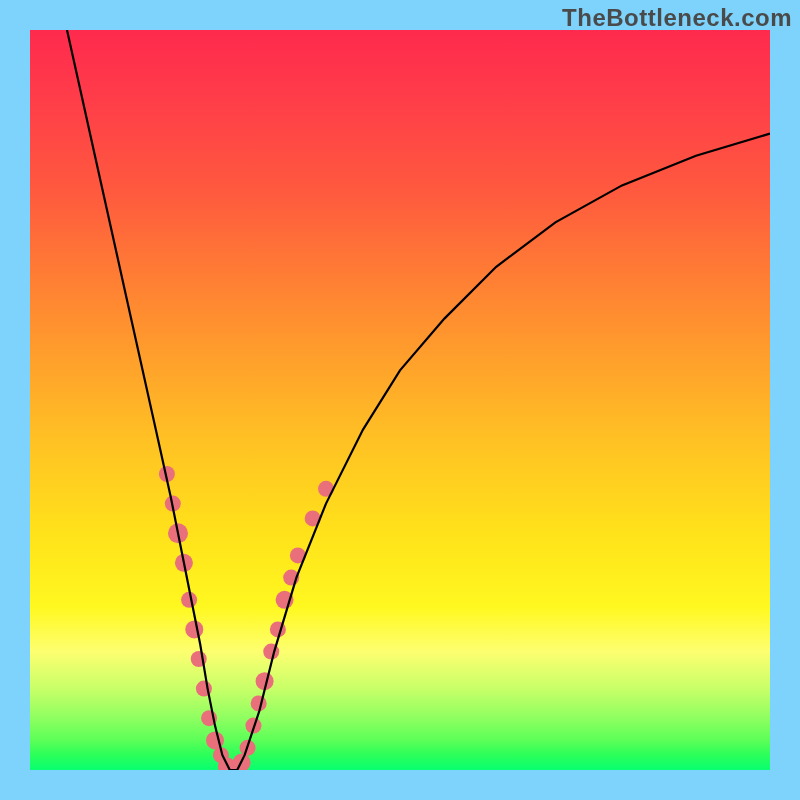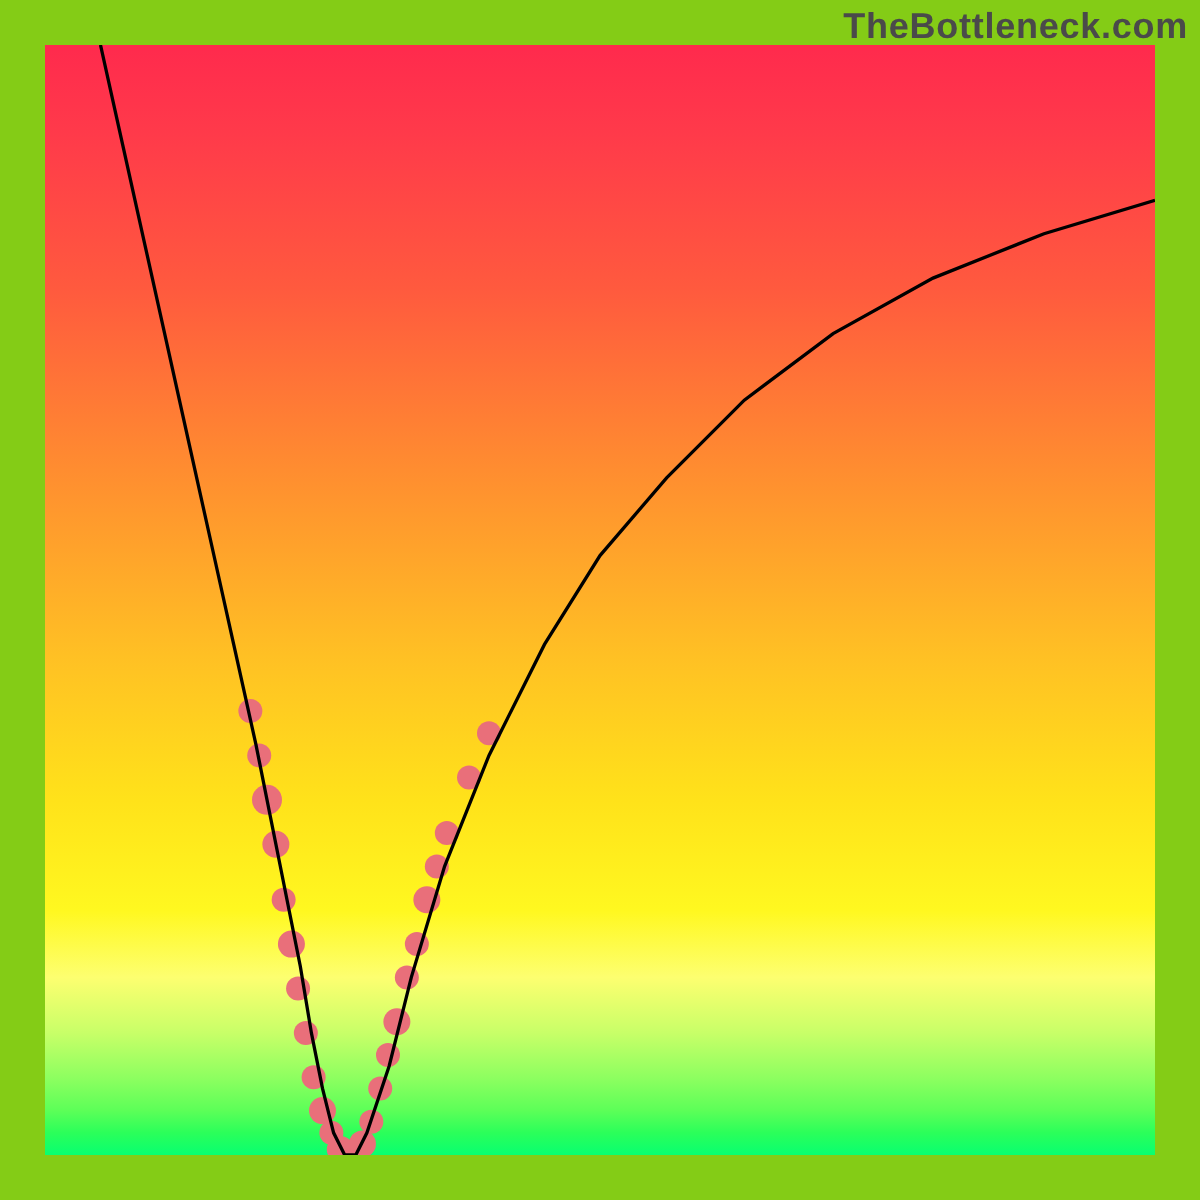--- a/index.html
+++ b/index.html
@@ -7,21 +7,21 @@
     padding: 0;
     width: 800px;
     height: 800px;
     overflow: hidden;
     background: #000;
     font-family: Arial, Helvetica, sans-serif;
   }
   .frame {
     position: absolute;
     inset: 0;
-    background: #84cc16;
+    background: #7dd3fc;
   }
   .plot-area {
     position: absolute;
     left: 30px;
     top: 30px;
     width: 740px;
     height: 740px;
     overflow: hidden;
   }
   .gradient {

